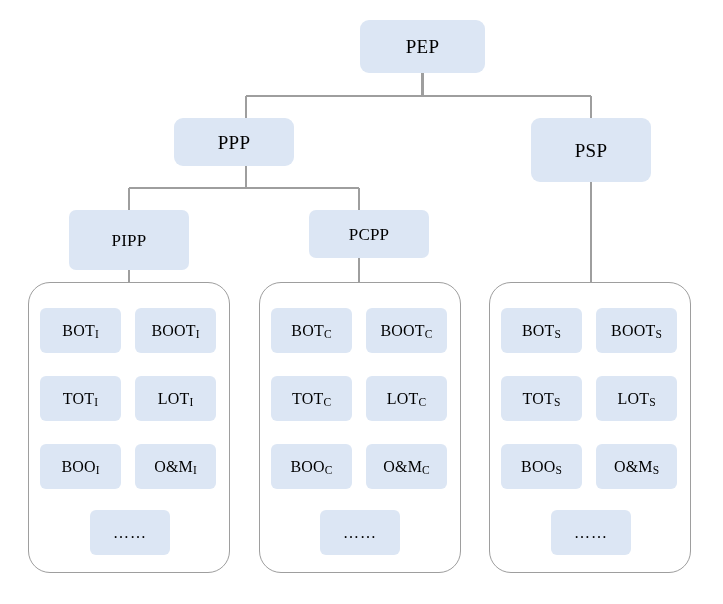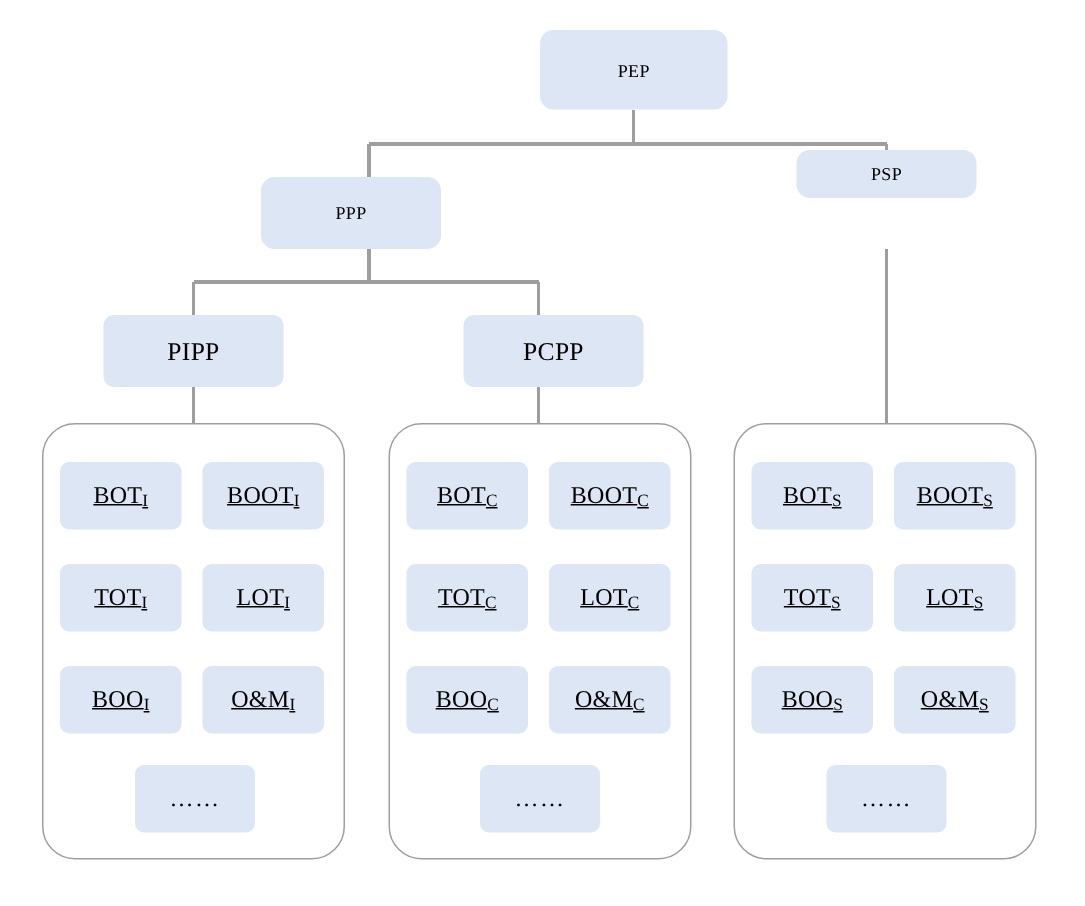--- a/index.html
+++ b/index.html
@@ -35,26 +35,25 @@
     align-items: center;
     justify-content: center;
     color: #000000;
     font-size: 17px;
     line-height: 1;
     white-space: nowrap;
     letter-spacing: 0.2px;
   }
   .node-top {
     border-radius: 9px;
-    font-size: 12px;
+    font-size: 19px;
   }
   .leaf-node {
     border-radius: 6px;
     font-size: 16px;
-    text-decoration: underline;
   }
   .ellipsis-node {
     border-radius: 6px;
     font-size: 16px;
     letter-spacing: 1px;
   }
   .group-container {
     position: absolute;
     border: 1.4px solid #9e9e9e;
     border-radius: 22px;
@@ -90,23 +89,23 @@
       <path d="M 129 258 L 129 282"></path>
       <path d="M 359 258 L 359 282"></path>
       <path d="M 591 166 L 591 282"></path>
     </g>
   </svg>
 
   <div class="node node-top" style="left:360px; top:20px; width:125px; height:53px;">PEP</div>
 
   <div class="node node-top" style="left:174px; top:118px; width:120px; height:48px;">PPP</div>
 
-  <div class="node node-top" style="left:531px; top:100px; width:120px; height:32px;">PSP</div>
+  <div class="node node-top" style="left:531px; top:118px; width:120px; height:64px;">PSP</div>
 
-  <div class="node" style="left:69px; top:210px; width:120px; height:48px;">PIPP</div>
+  <div class="node" style="left:69px; top:210px; width:120px; height:60px;">PIPP</div>
 
   <div class="node" style="left:299px; top:210px; width:120px; height:48px;margin-left:10px;">PCPP</div>
 
   <div class="group-container" style="left:28px; top:282px; width:202px; height:291px;"></div>
 
   <div class="node leaf-node" style="left:40px; top:308px; width:81px; height:45px;">
     <span>BOT</span>
       <span class="leaf-sub">I</span>
   </div>
   <div class="node leaf-node" style="left:135px; top:308px; width:81px; height:45px;">

